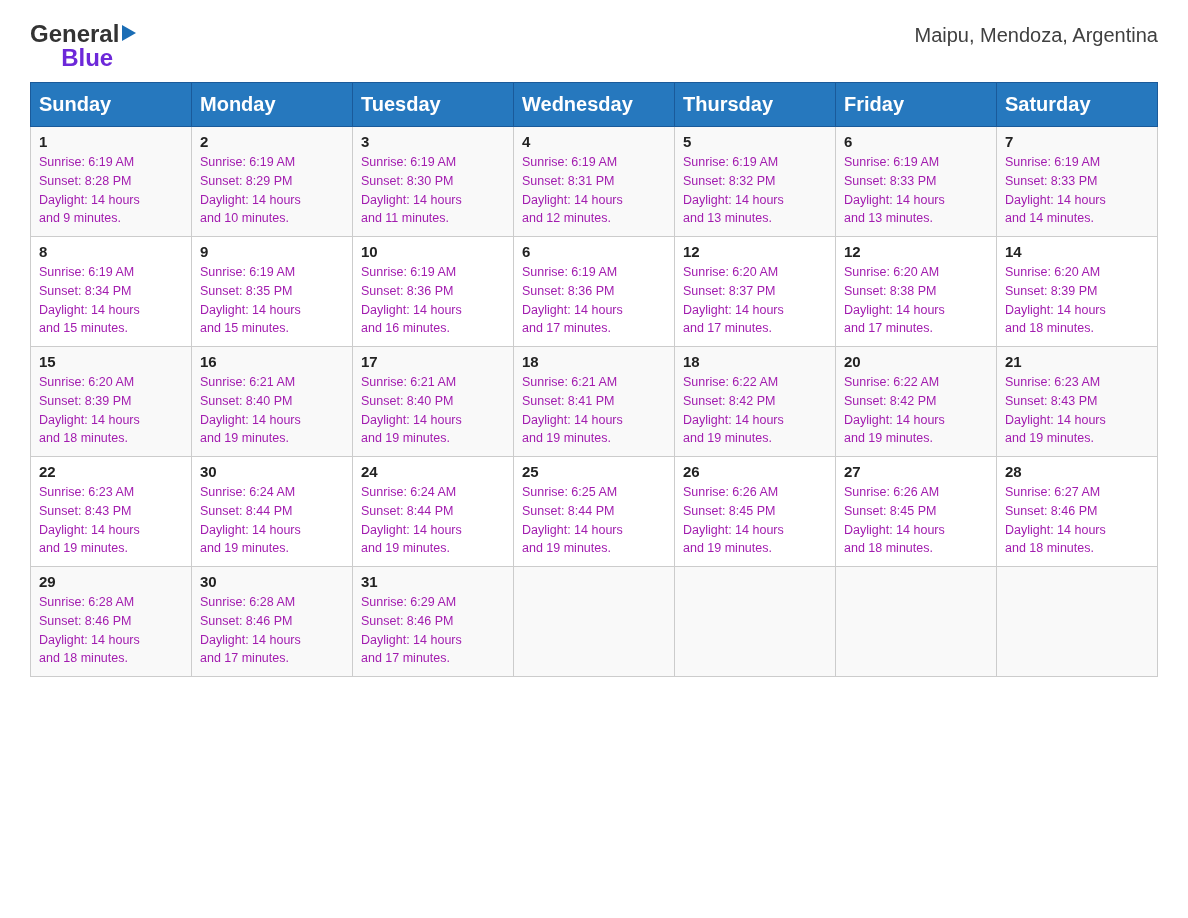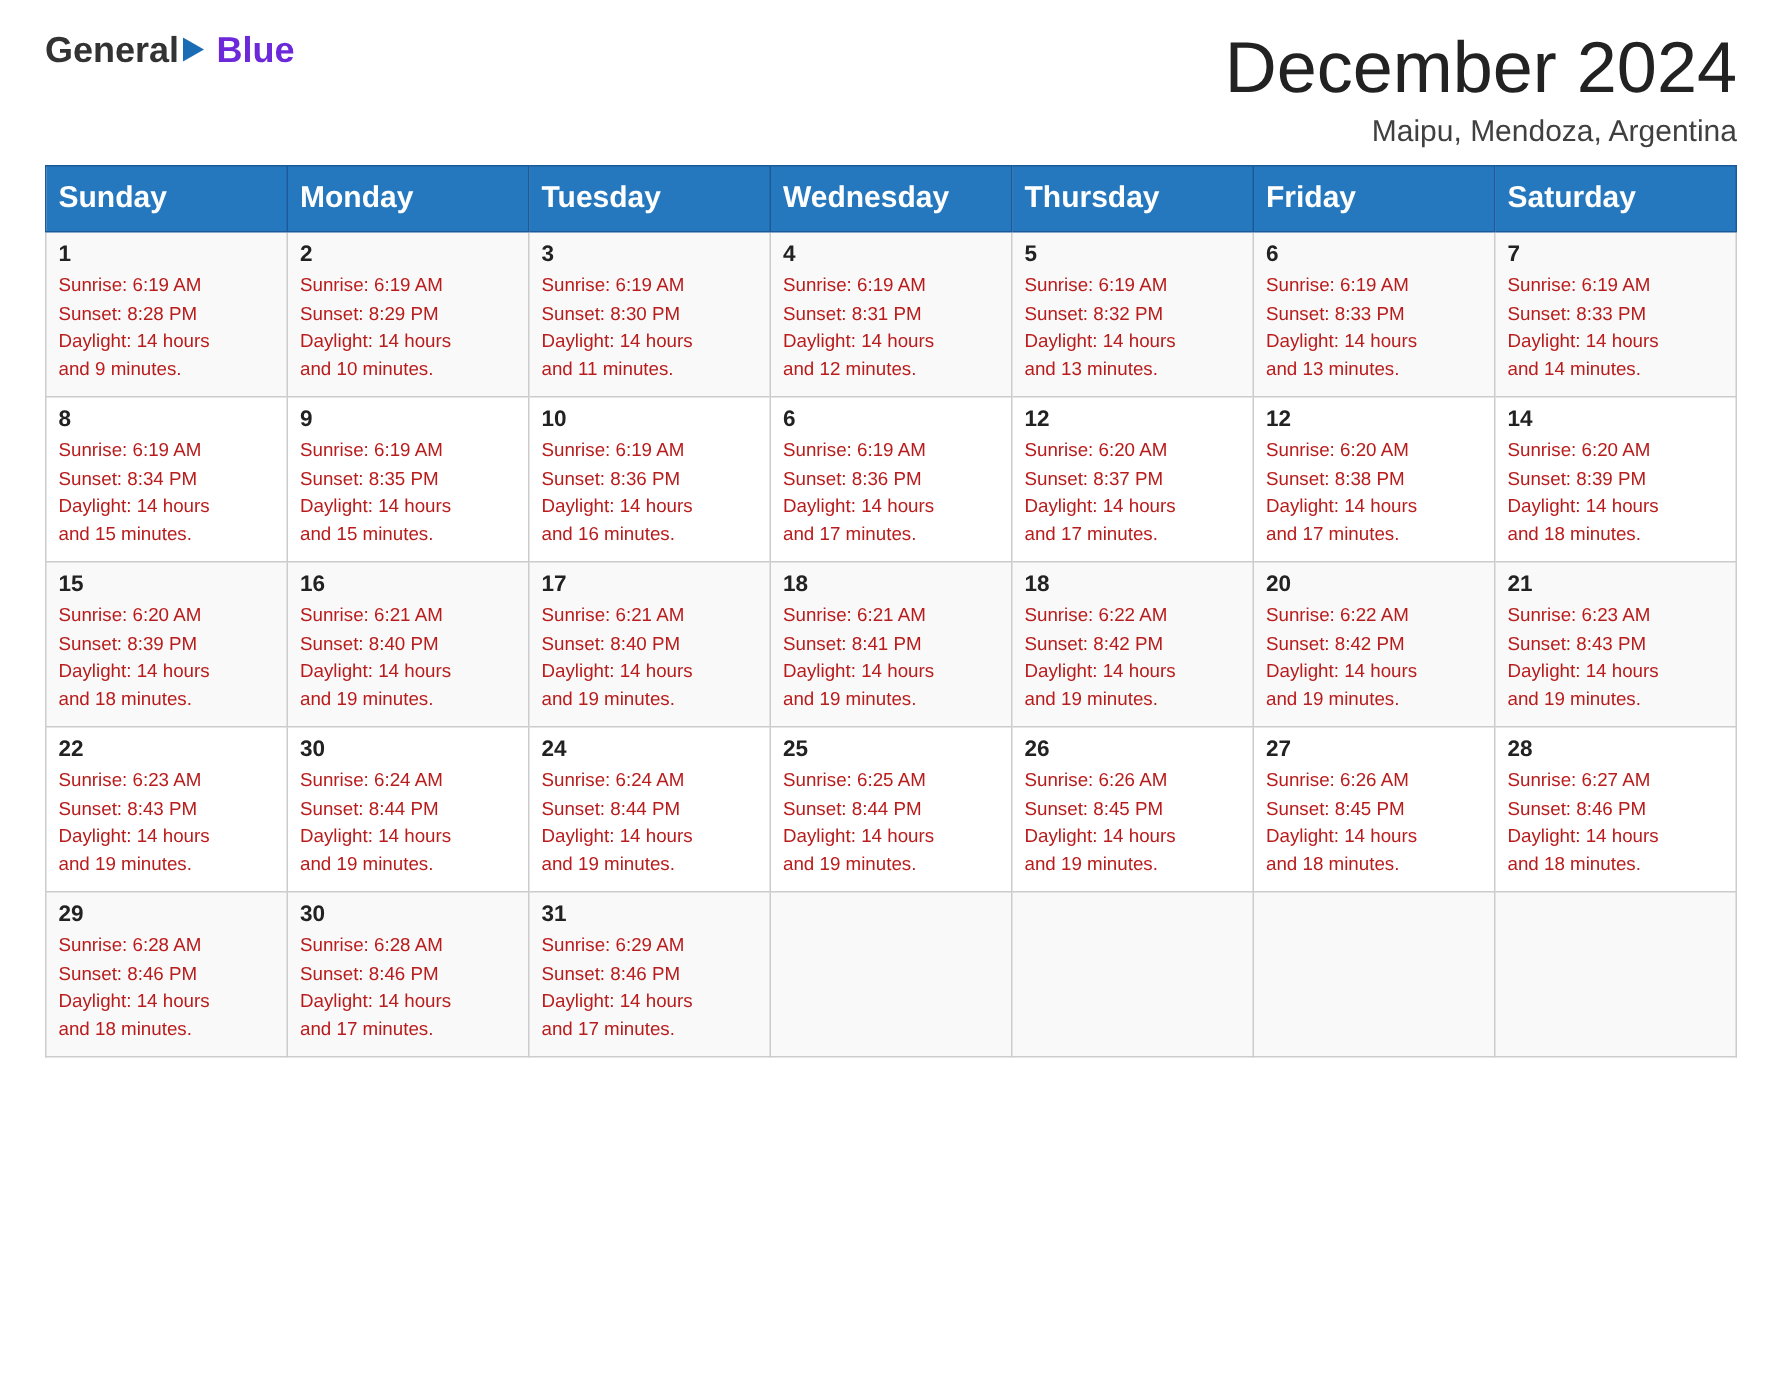--- a/index.html
+++ b/index.html
@@ -58,32 +58,32 @@
     }
     .day-number {
       font-size: 15px;
       font-weight: bold;
       margin-bottom: 3px;
       color: #222;
     }
     .day-info {
       font-size: 12.5px;
       line-height: 1.5;
-      color: #b91c1c;
+      color: #a21caf;
     }
     .calendar-table tbody tr:nth-child(odd) td {
       background: #f9f9f9;
     }
     .calendar-table tbody tr:nth-child(even) td {
       background: #fff;
     }
     .logo-wrapper {
       display: flex;
-      flex-direction: row;
-      align-items: flex-end;
+      flex-direction: column;
+      align-items: center;
     }
     .logo-line1 {
       display: flex;
       align-items: center;
     }
     .logo-line2 {
       display: flex;
       align-items: center;
       margin-top: -4px;
     }
@@ -99,21 +99,20 @@
         <svg width="20" height="20" viewBox="0 0 20 20">
           <polygon points="0,2 14,10 0,18" fill="#1a6db5"></polygon>
         </svg>
       </span>
     </div>
     <div class="logo-line2">
       <span style="font-size:24px;font-weight:bold;color:#6d28d9;margin-left:2px;">Blue</span>
     </div>
   </div>
   <div class="title-block">
-    <div class="month-title">December 2024</div>
     <div class="location-title">Maipu, Mendoza, Argentina</div>
   </div>
 </div>
 
 <table class="calendar-table">
   <thead>
     <tr>
     <th>Sunday</th>
         <th>Monday</th>
         <th>Tuesday</th>

